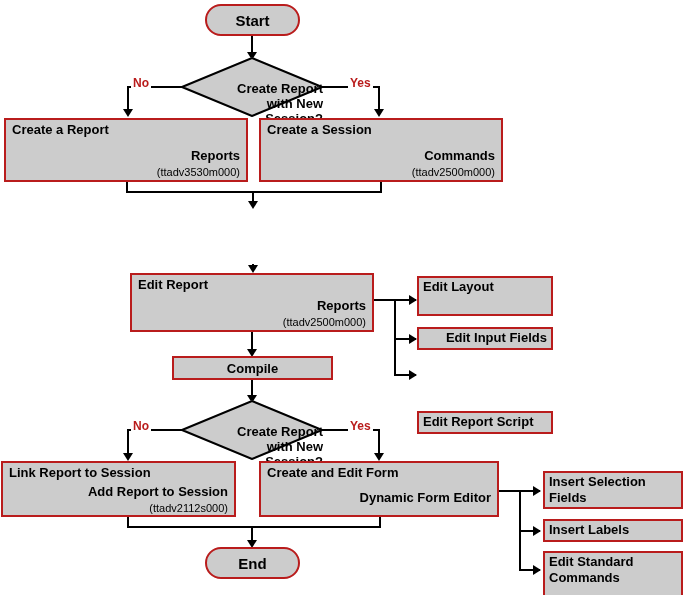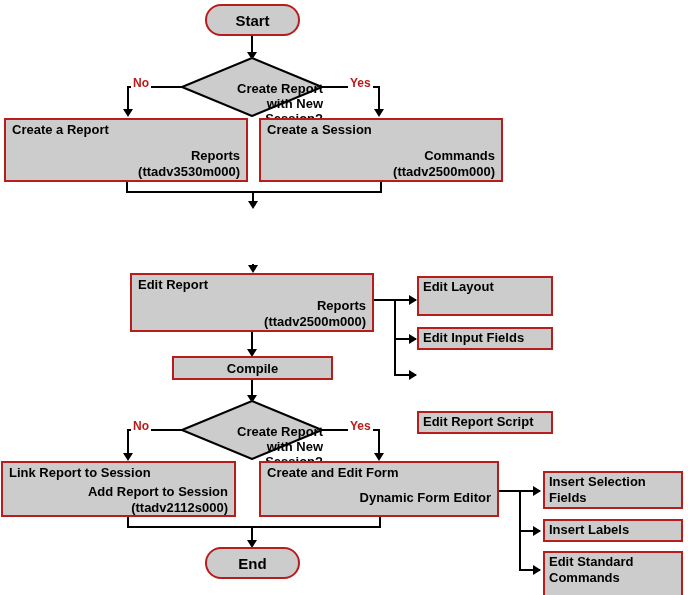--- a/index.html
+++ b/index.html
@@ -24,21 +24,21 @@
 
   .terminator{
     border-radius:26px;
     display:flex;align-items:center;justify-content:center;
     font-size:15px;font-weight:bold;color:#000;
   }
 
   .proc{padding:2px 6px 3px 6px;}
   .proc .t1{font-size:13px;font-weight:bold;color:#000;line-height:15px;text-align:left;}
   .proc .t2{font-size:13px;font-weight:bold;color:#000;line-height:16px;text-align:right;}
-  .proc .t3{font-size:13px;font-weight:bold;color:#000;line-height:16px;text-align:right;}
+  .proc .t3{font-size:11px;font-weight:normal;color:#000;line-height:16px;text-align:right;}
 
   .simple{display:flex;align-items:center;justify-content:center;
           font-size:13px;font-weight:bold;color:#000;}
   .leafbox{padding:1px 4px;font-size:13px;font-weight:bold;color:#000;line-height:16px;}
 
   
   .decision{position:absolute;}
   .decision .dshape{
     position:absolute;left:0;top:0;width:100%;height:100%;
     background:#cccccc;
@@ -122,21 +122,21 @@
 
   <div class="ln hl" style="left:394px;top:338px;width:22px;"></div>
   <div class="arw arw-right" style="left:409px;top:334px;"></div>
 
   <div class="ln hl" style="left:394px;top:374px;width:22px;"></div>
   <div class="arw arw-right" style="left:409px;top:370px;"></div>
 
   <div class="node leafbox" style="left:417px;top:276px;width:136px;height:40px;">
     <span>Edit Layout</span>
   </div>
-  <div class="node leafbox" style="left:417px;top:327px;width:136px;height:23px;">
+  <div class="node leafbox" style="left:417px;top:327px;width:136px;height:23px;text-align:right;">
     <span>Edit Input Fields</span>
   </div>
   <div class="node leafbox" style="left:417px;top:363px;width:136px;height:23px;margin-top:48px;">
     <span>Edit Report Script</span>
   </div>
 
   <div class="ln vl" style="left:251px;top:332px;height:20px;"></div>
   <div class="arw arw-down" style="left:247px;top:349px;"></div>
 
   <div class="node simple" style="left:172px;top:356px;width:161px;height:24px;">

